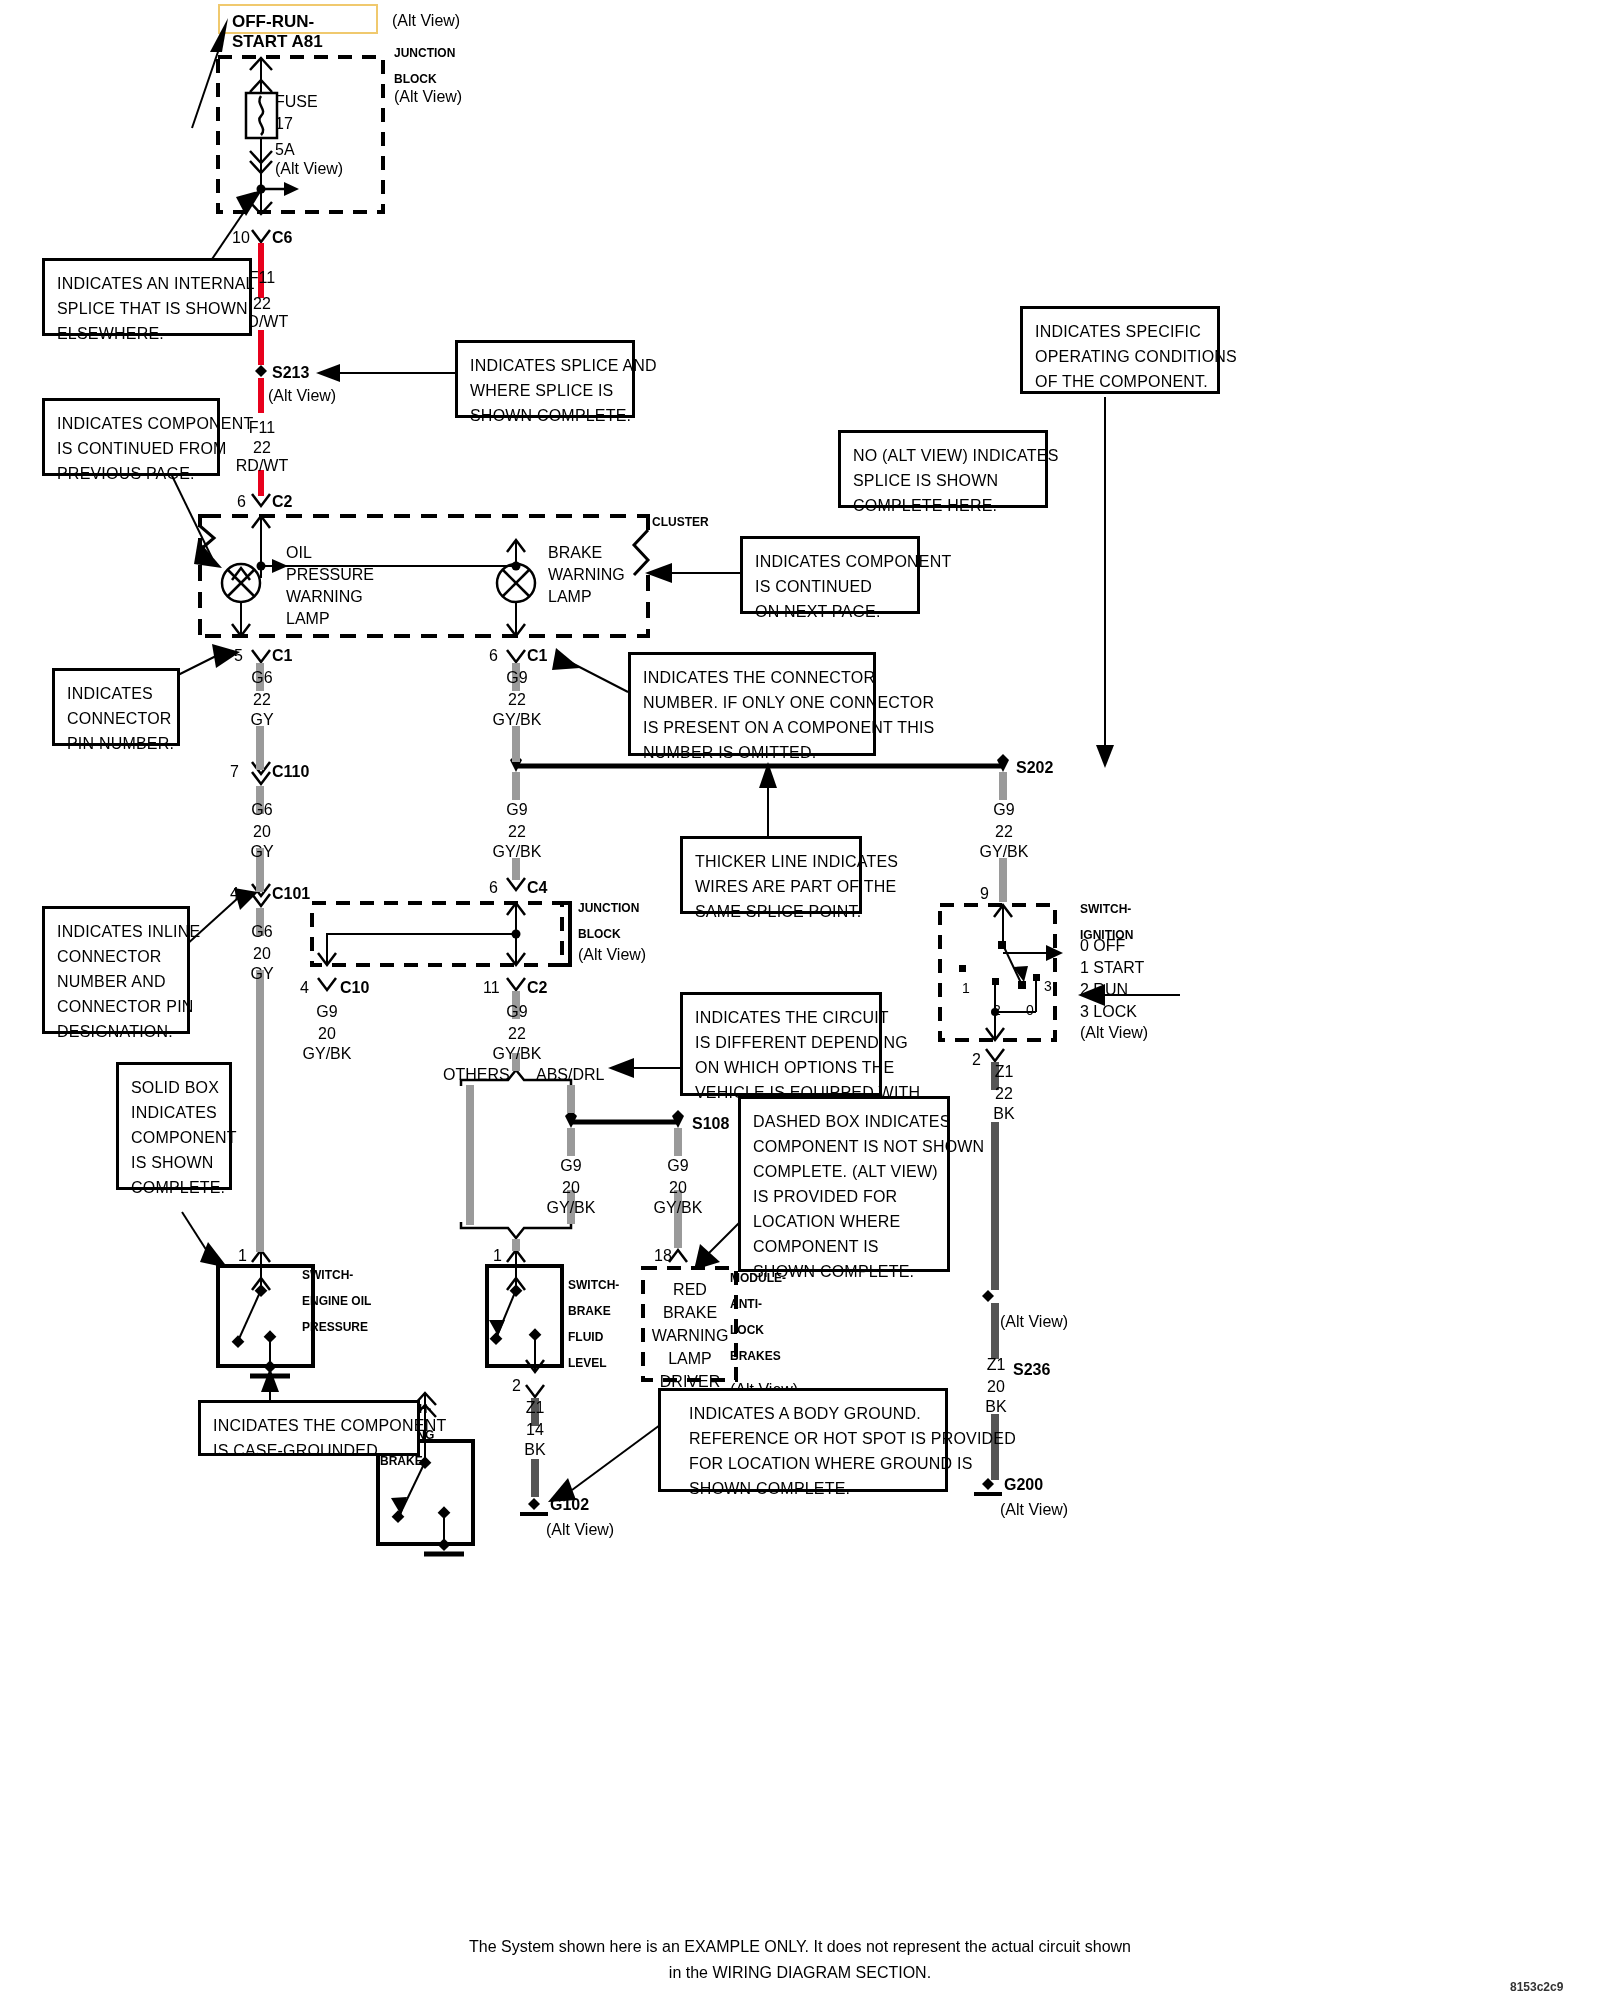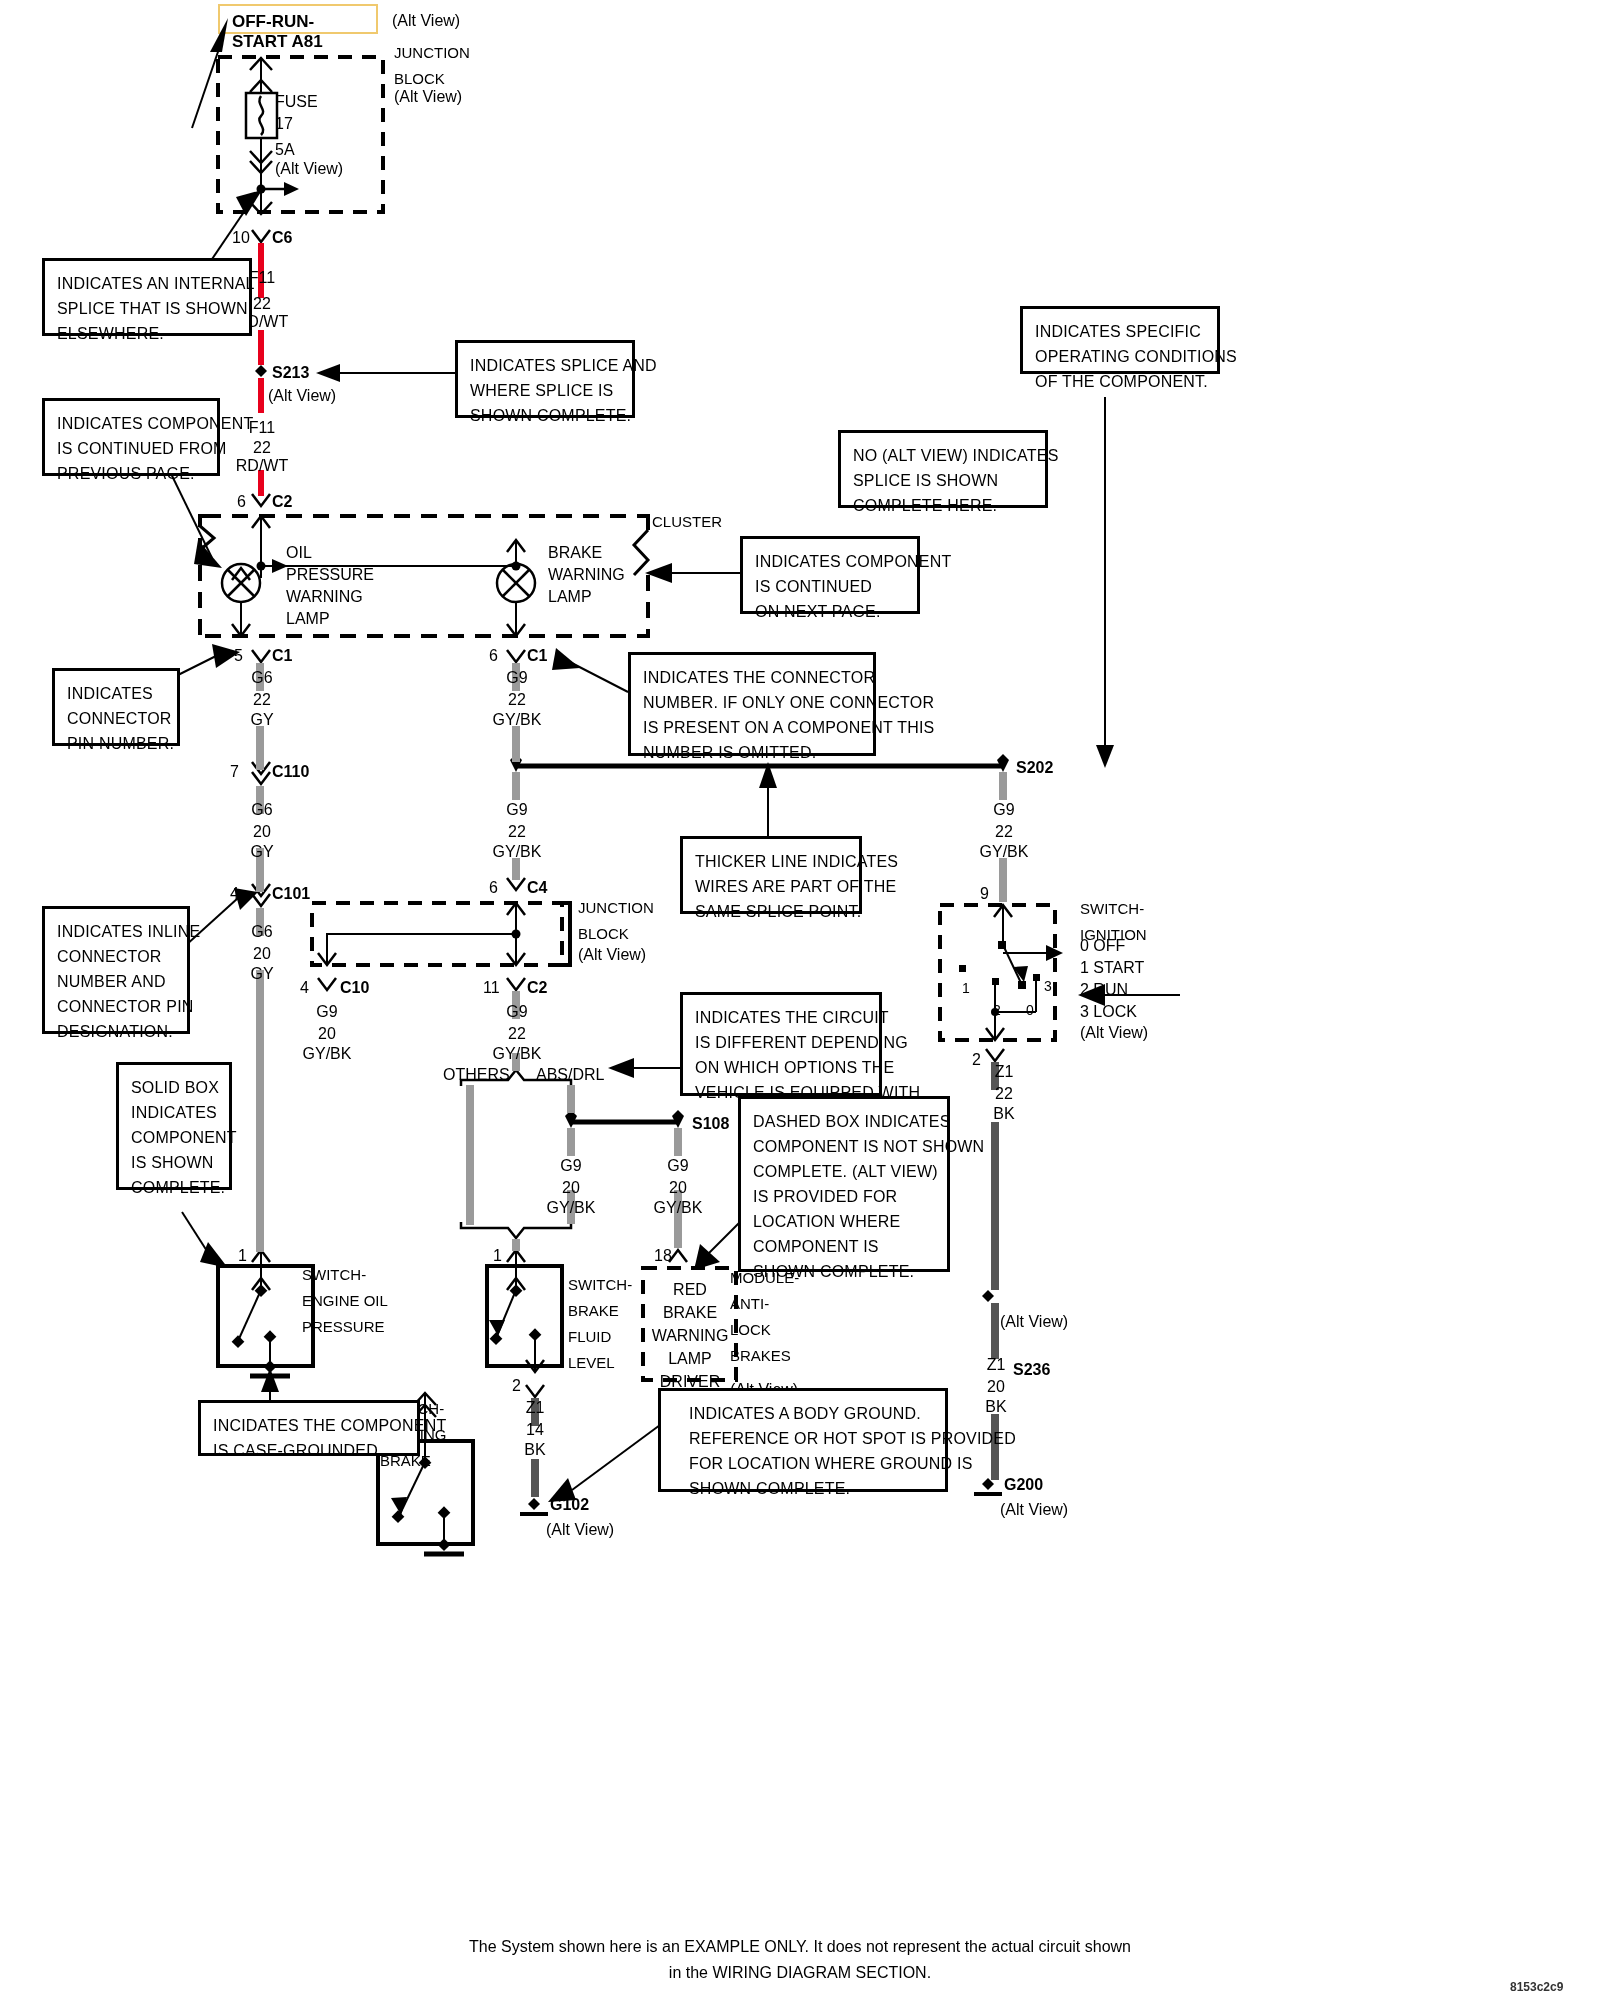--- a/index.html
+++ b/index.html
@@ -4,21 +4,21 @@
 <style>
   html,body{margin:0;padding:0;background:#fff;}
   body{font-family:"Liberation Sans",sans-serif;}
   #page{position:relative;width:1600px;height:2000px;background:#fff;overflow:hidden;}
   .abs{position:absolute;}
   .note{position:absolute;border:3px solid #000;background:#fff;box-sizing:border-box;
         font-size:16px;line-height:25px;color:#000;padding:10px 12px;letter-spacing:.2px;}
   .lbl{position:absolute;font-size:16px;color:#000;white-space:pre;line-height:20px;}
   .lbl.b{font-weight:bold;}
   .lbl.c{text-align:center;}
-  .hdr{position:absolute;font-size:15px;font-weight:normal;line-height:26px;white-space:pre;}
+  .hdr{position:absolute;font-size:12px;font-weight:bold;line-height:26px;white-space:pre;}
   .alt{position:absolute;font-size:16px;color:#000;white-space:nowrap;}
   
   .wire{position:absolute;background:#9a9a9a;}
   .wire.red{background:#e8001c;}
   .wire.blk{background:#555;}
   svg{position:absolute;overflow:visible;}
   .ttl{position:absolute;border:2px solid #f0c96e;background:#fff;box-sizing:border-box;
        font-size:17px;font-weight:bold;padding:6px 12px;}
   .foot{position:absolute;width:100%;text-align:center;font-size:16px;line-height:26px;}
   .wm{position:absolute;font-size:12px;color:#333;font-weight:bold;}
@@ -450,21 +450,21 @@
 
   <div class="note" style="left: 42px; top: 258px; width: 210px; height: 78px; white-space: pre;">INDICATES AN INTERNAL
 SPLICE THAT IS SHOWN
 ELSEWHERE.</div>
   <div class="note" style="left: 42px; top: 398px; width: 178px; height: 78px; white-space: pre;">INDICATES COMPONENT
 IS CONTINUED FROM
 PREVIOUS PAGE.</div>
   <div class="note" style="left: 455px; top: 340px; width: 180px; height: 78px; white-space: pre;">INDICATES SPLICE AND
 WHERE SPLICE IS
 SHOWN COMPLETE.</div>
-  <div class="note" style="left: 1020px; top: 306px; width: 200px; height: 68px; white-space: pre;">INDICATES SPECIFIC
+  <div class="note" style="left: 1020px; top: 306px; width: 200px; height: 88px; white-space: pre;">INDICATES SPECIFIC
 OPERATING CONDITIONS
 OF THE COMPONENT.</div>
   <div class="note" style="left: 838px; top: 430px; width: 210px; height: 78px; white-space: pre;">NO (ALT VIEW) INDICATES
 SPLICE IS SHOWN
 COMPLETE HERE.</div>
   <div class="note" style="left: 740px; top: 536px; width: 180px; height: 78px; white-space: pre;">INDICATES COMPONENT
 IS CONTINUED
 ON NEXT PAGE.</div>
   <div class="note" style="left: 52px; top: 668px; width: 128px; height: 78px; white-space: pre;">INDICATES
 CONNECTOR

